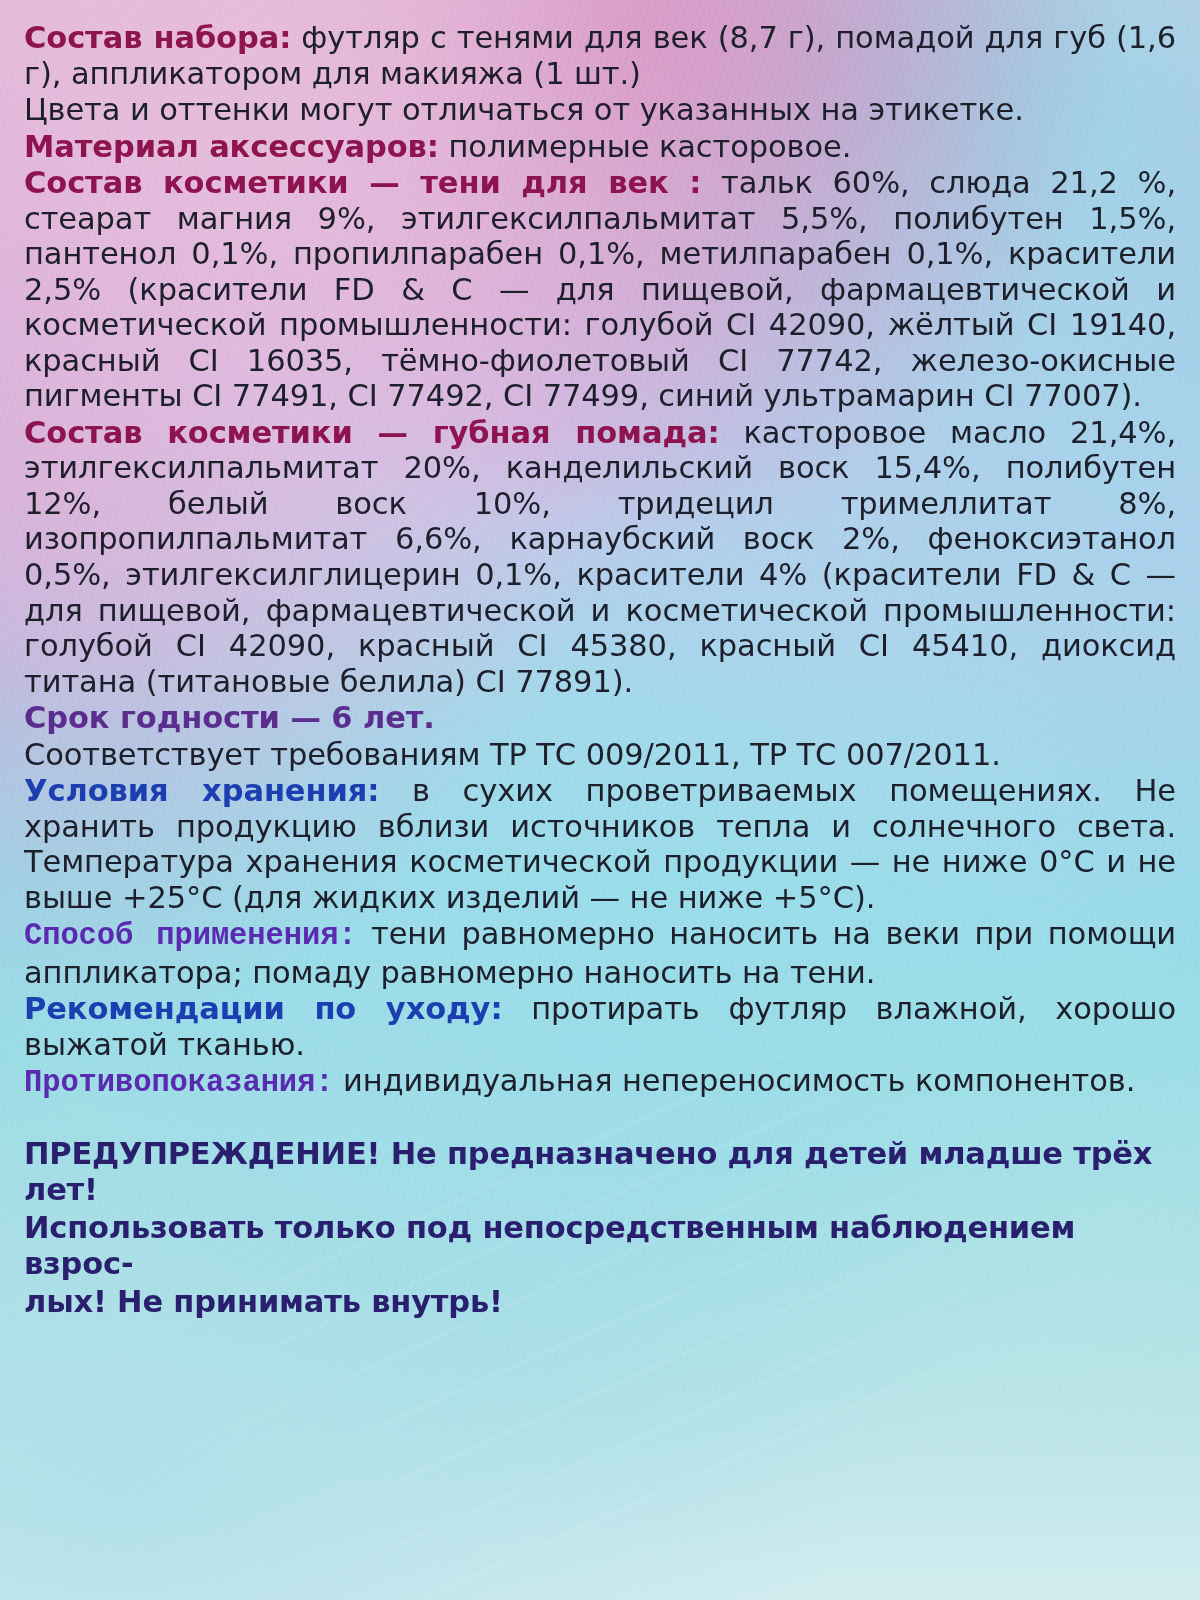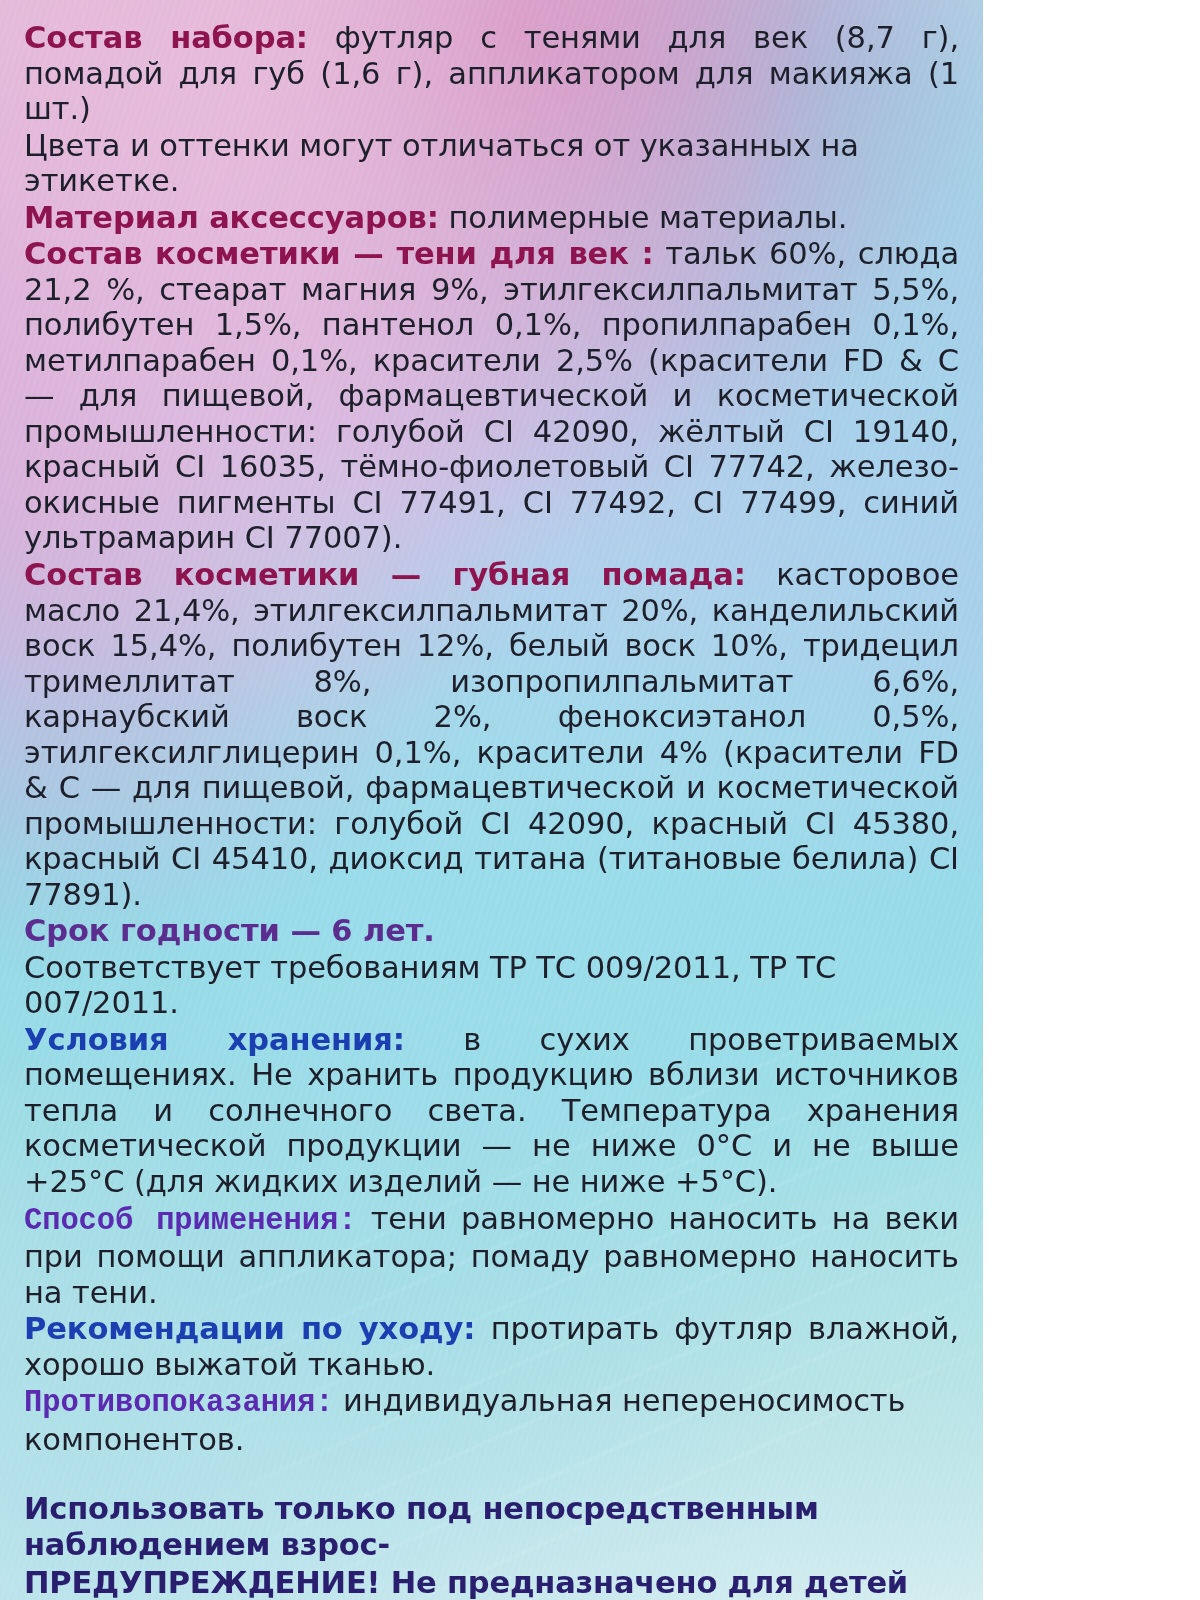--- a/index.html
+++ b/index.html
@@ -8,21 +8,21 @@
   }
   body {
     width: 1200px;
     height: 1600px;
     font-family: "DejaVu Sans", "Liberation Sans", sans-serif;
     overflow: hidden;
   }
 
   .label {
     position: relative;
-    width: 983px;
+    width: 1200px;
     height: 1600px;
     box-sizing: border-box;
     overflow: hidden;
     background:
       radial-gradient(circle at 14% 4%, rgba(226,178,214,0.95) 0%, rgba(226,178,214,0.0) 38%),
       radial-gradient(circle at 52% 2%, rgba(208,118,178,0.85) 0%, rgba(208,118,178,0.0) 30%),
       radial-gradient(circle at 86% 7%, rgba(150,215,232,0.9) 0%, rgba(150,215,232,0.0) 34%),
       radial-gradient(circle at 4% 30%, rgba(214,166,212,0.85) 0%, rgba(214,166,212,0.0) 34%),
       radial-gradient(circle at 96% 26%, rgba(162,206,234,0.85) 0%, rgba(162,206,234,0.0) 36%),
       radial-gradient(circle at 50% 62%, rgba(140,214,232,0.55) 0%, rgba(140,214,232,0.0) 48%),
@@ -107,39 +107,39 @@
 <div class="label">
   <div class="grain"></div>
   <div class="watermark"></div>
 
   <div class="content">
 
     <p class="just"><span class="h h-maroon">Состав набора:</span><span> футляр с тенями для век (8,7 г), помадой для губ (1,6 г), аппликатором для макияжа (1 шт.)</span></p>
 
     <p><span>Цвета и оттенки могут отличаться от указанных на этикетке.</span></p>
 
-    <p><span class="h h-maroon">Материал аксессуаров:</span><span> полимерные материалы.</span></p>
+    <p><span class="h h-maroon">Материал аксессуаров:</span><span> полимерные касторовое.</span></p>
 
     <p class="just"><span class="h h-maroon">Состав косметики — тени для век :</span><span> тальк 60%, слюда 21,2 %, стеарат магния 9%, этилгексилпальмитат 5,5%, полибутен 1,5%, пантенол 0,1%, пропилпарабен 0,1%, метилпарабен 0,1%, красители 2,5% (красители FD &amp; C — для пищевой, фармацевтической и косметической промышленности: голубой CI 42090, жёлтый CI 19140, красный CI 16035, тёмно-фиолетовый CI 77742, железо-окисные пигменты CI 77491, CI 77492, CI 77499, синий ультрамарин CI 77007).</span></p>
 
     <p class="just"><span class="h h-maroon">Состав косметики — губная помада:</span><span> касторовое масло 21,4%, этилгексилпальмитат 20%, канделильский воск 15,4%, полибутен 12%, белый воск 10%, тридецил тримеллитат 8%, изопропилпальмитат 6,6%, карнаубский воск 2%, феноксиэтанол 0,5%, этилгексилглицерин 0,1%, красители 4% (красители FD &amp; C — для пищевой, фармацевтической и косметической промышленности: голубой CI 42090, красный CI 45380, красный CI 45410, диоксид титана (титановые белила) CI 77891).</span></p>
 
     <p><span class="h h-purple">Срок годности — 6 лет.</span></p>
 
     <p><span>Соответствует требованиям ТР ТС 009/2011, ТР ТС 007/2011.</span></p>
 
 
     <p class="just"><span class="h h-blue">Условия хранения:</span><span> в сухих проветриваемых помещениях. Не хранить продукцию вблизи источников тепла и солнечного света. Температура хранения косметической продукции — не ниже 0°С и не выше +25°С (для жидких изделий — не ниже +5°С).</span></p>
 
     <p class="just"><span class="h h-violet">Способ применения:</span><span> тени равномерно наносить на веки при помощи аппликатора; помаду равномерно наносить на тени.</span></p>
 
     <p class="just"><span class="h h-blue">Рекомендации по уходу:</span><span> протирать футляр влажной, хорошо выжатой тканью.</span></p>
 
     <p><span class="h h-violet">Противопоказания:</span><span> индивидуальная непереносимость компонентов.</span></p>
 
     <div class="warn">
+      <div>ПРЕДУПРЕЖДЕНИЕ! Не предназначено для детей младше трёх лет!</div>
       <div>Использовать только под непосредственным наблюдением взрос-</div>
-      <div>ПРЕДУПРЕЖДЕНИЕ! Не предназначено для детей младше трёх лет!</div>
       <div>лых! Не принимать внутрь!</div>
     </div>
 
   </div>
 </div>
 
 </body></html>

